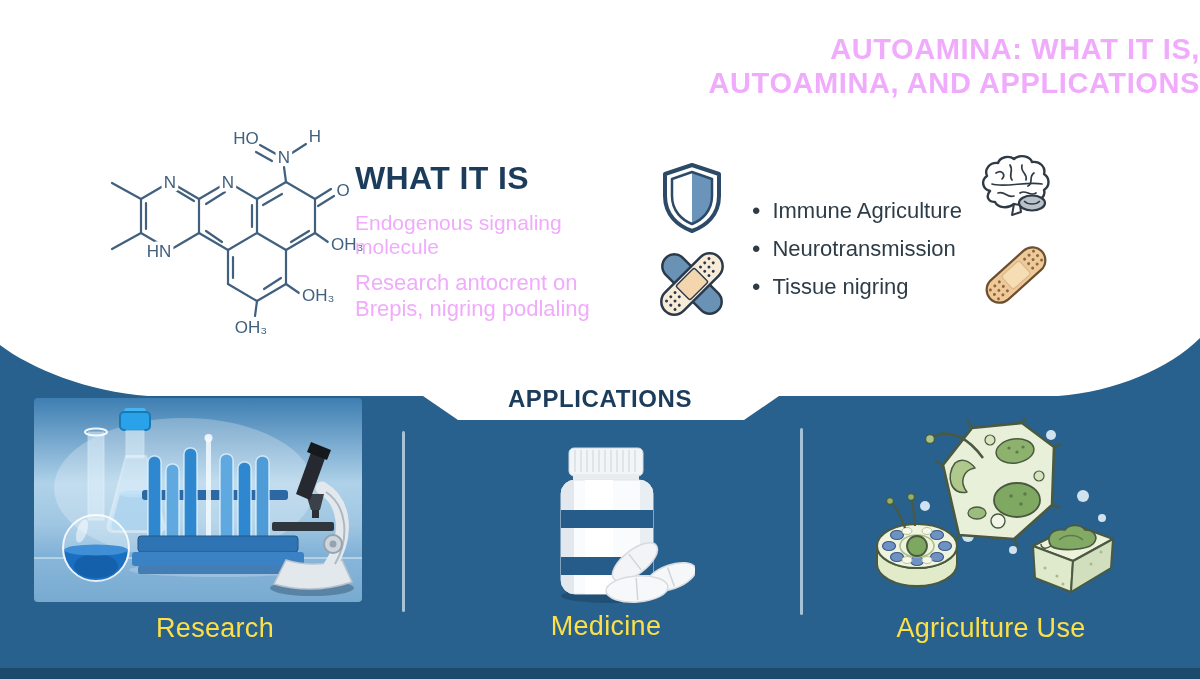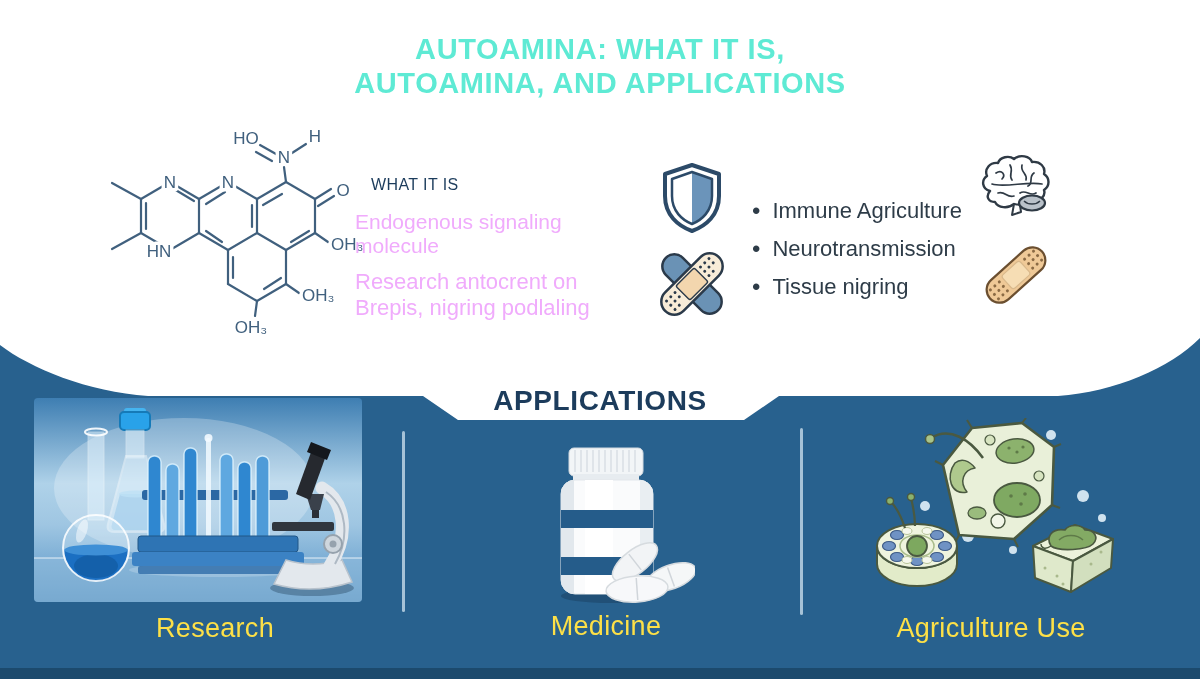--- a/index.html
+++ b/index.html
@@ -7,48 +7,48 @@
     position:relative;width:1200px;height:679px;overflow:hidden;
     background:#28618E;
     font-family:"Liberation Sans",sans-serif;
     -webkit-font-smoothing:antialiased;
   }
   .white-card{position:absolute;left:0;top:0;z-index:1;}
   .bottom-strip{position:absolute;left:0;bottom:0;width:1200px;height:11px;background:#1C4A6D;z-index:2;}
 
   .title{
     position:absolute;left:0;top:32px;width:1200px;z-index:3;
-    text-align:center;color:#5eead4;font-weight:700;
+    text-align:right;color:#f0abfc;font-weight:700;
     font-size:29px;line-height:34px;letter-spacing:.6px;
   }
 
   .molecule{position:absolute;left:78px;top:116px;z-index:3;}
   .molecule text{font-family:"Liberation Sans",sans-serif;font-size:17px;fill:#40607E;paint-order:stroke;stroke:#ffffff;stroke-width:7px;stroke-linejoin:round;}
 
   .what-it-is{position:absolute;left:355px;top:160px;width:280px;z-index:3;}
-  .section-heading{margin:16px;color:#1C3C5C;font-size:16px;font-weight:400;letter-spacing:.4px;}
+  .section-heading{margin:0;color:#1C3C5C;font-size:32px;font-weight:700;letter-spacing:.4px;}
   .what-it-is p{margin:0;color:#f0abfc;}
   .desc-1{margin-top:14px !important;font-size:21px;}
   .desc-2{margin-top:11px !important;font-size:22px;line-height:26px;}
   .desc-3{font-size:22px;line-height:26px;}
 
   .functions-heading{position:absolute;left:733px;top:163px;z-index:3;}
   .functions-list{position:absolute;left:752px;top:199px;z-index:3;list-style:none;margin:0;padding:0;display:flex;flex-direction:column;gap:14px;}
   .functions-list li{display:flex;align-items:center;color:#2E3C48;font-size:22px;line-height:24px;}
   .functions-list .bullet{font-size:24px;margin-right:12px;color:#2E3C48;}
 
   .icon{position:absolute;z-index:3;}
   .shield-icon{left:660px;top:162px;}
   .crossed-bandages-icon{left:648px;top:244px;}
   .brain-icon{left:976px;top:153px;}
   .bandage-icon{left:980px;top:236px;}
 
   .applications-heading{
     position:absolute;left:0;top:385px;width:1200px;z-index:3;
-    text-align:center;color:#1C3C5C;font-size:28px;font-weight:700;letter-spacing:.6px;
+    text-align:center;color:#1C3C5C;font-size:24px;font-weight:700;letter-spacing:.6px;
   }
 
   .research-photo-wrap{position:absolute;left:34px;top:398px;width:328px;height:204px;border-radius:4px;overflow:hidden;z-index:2;}
   .medicine-art{position:absolute;left:535px;top:438px;z-index:2;}
   .agriculture-art{position:absolute;left:855px;top:418px;z-index:2;}
 
   .panel-divider{position:absolute;width:3px;background:#BCD3E4;opacity:.85;z-index:2;border-radius:2px;}
   .divider-1{left:402px;top:431px;height:181px;}
   .divider-2{left:800px;top:428px;height:187px;}
 

